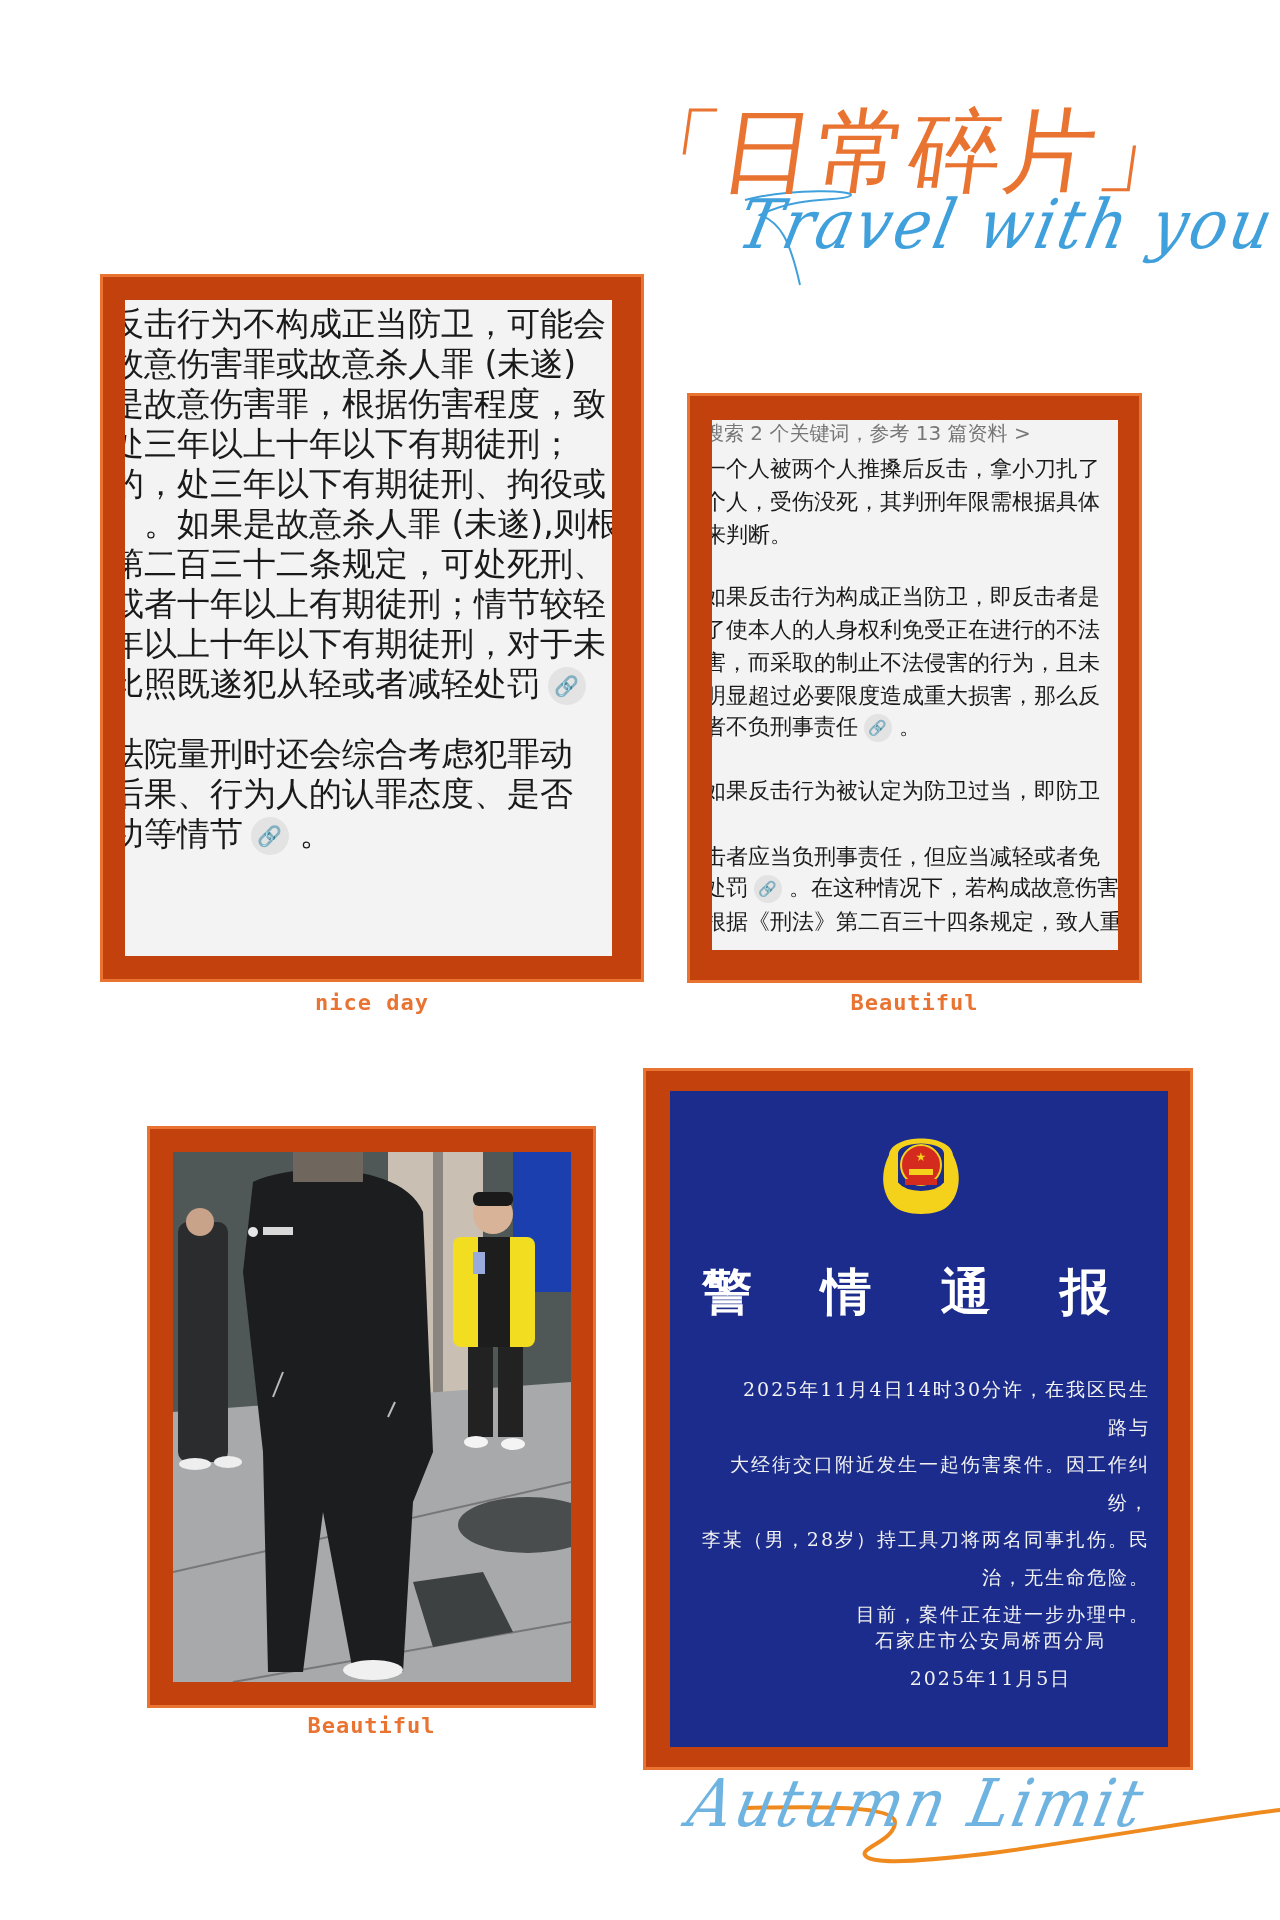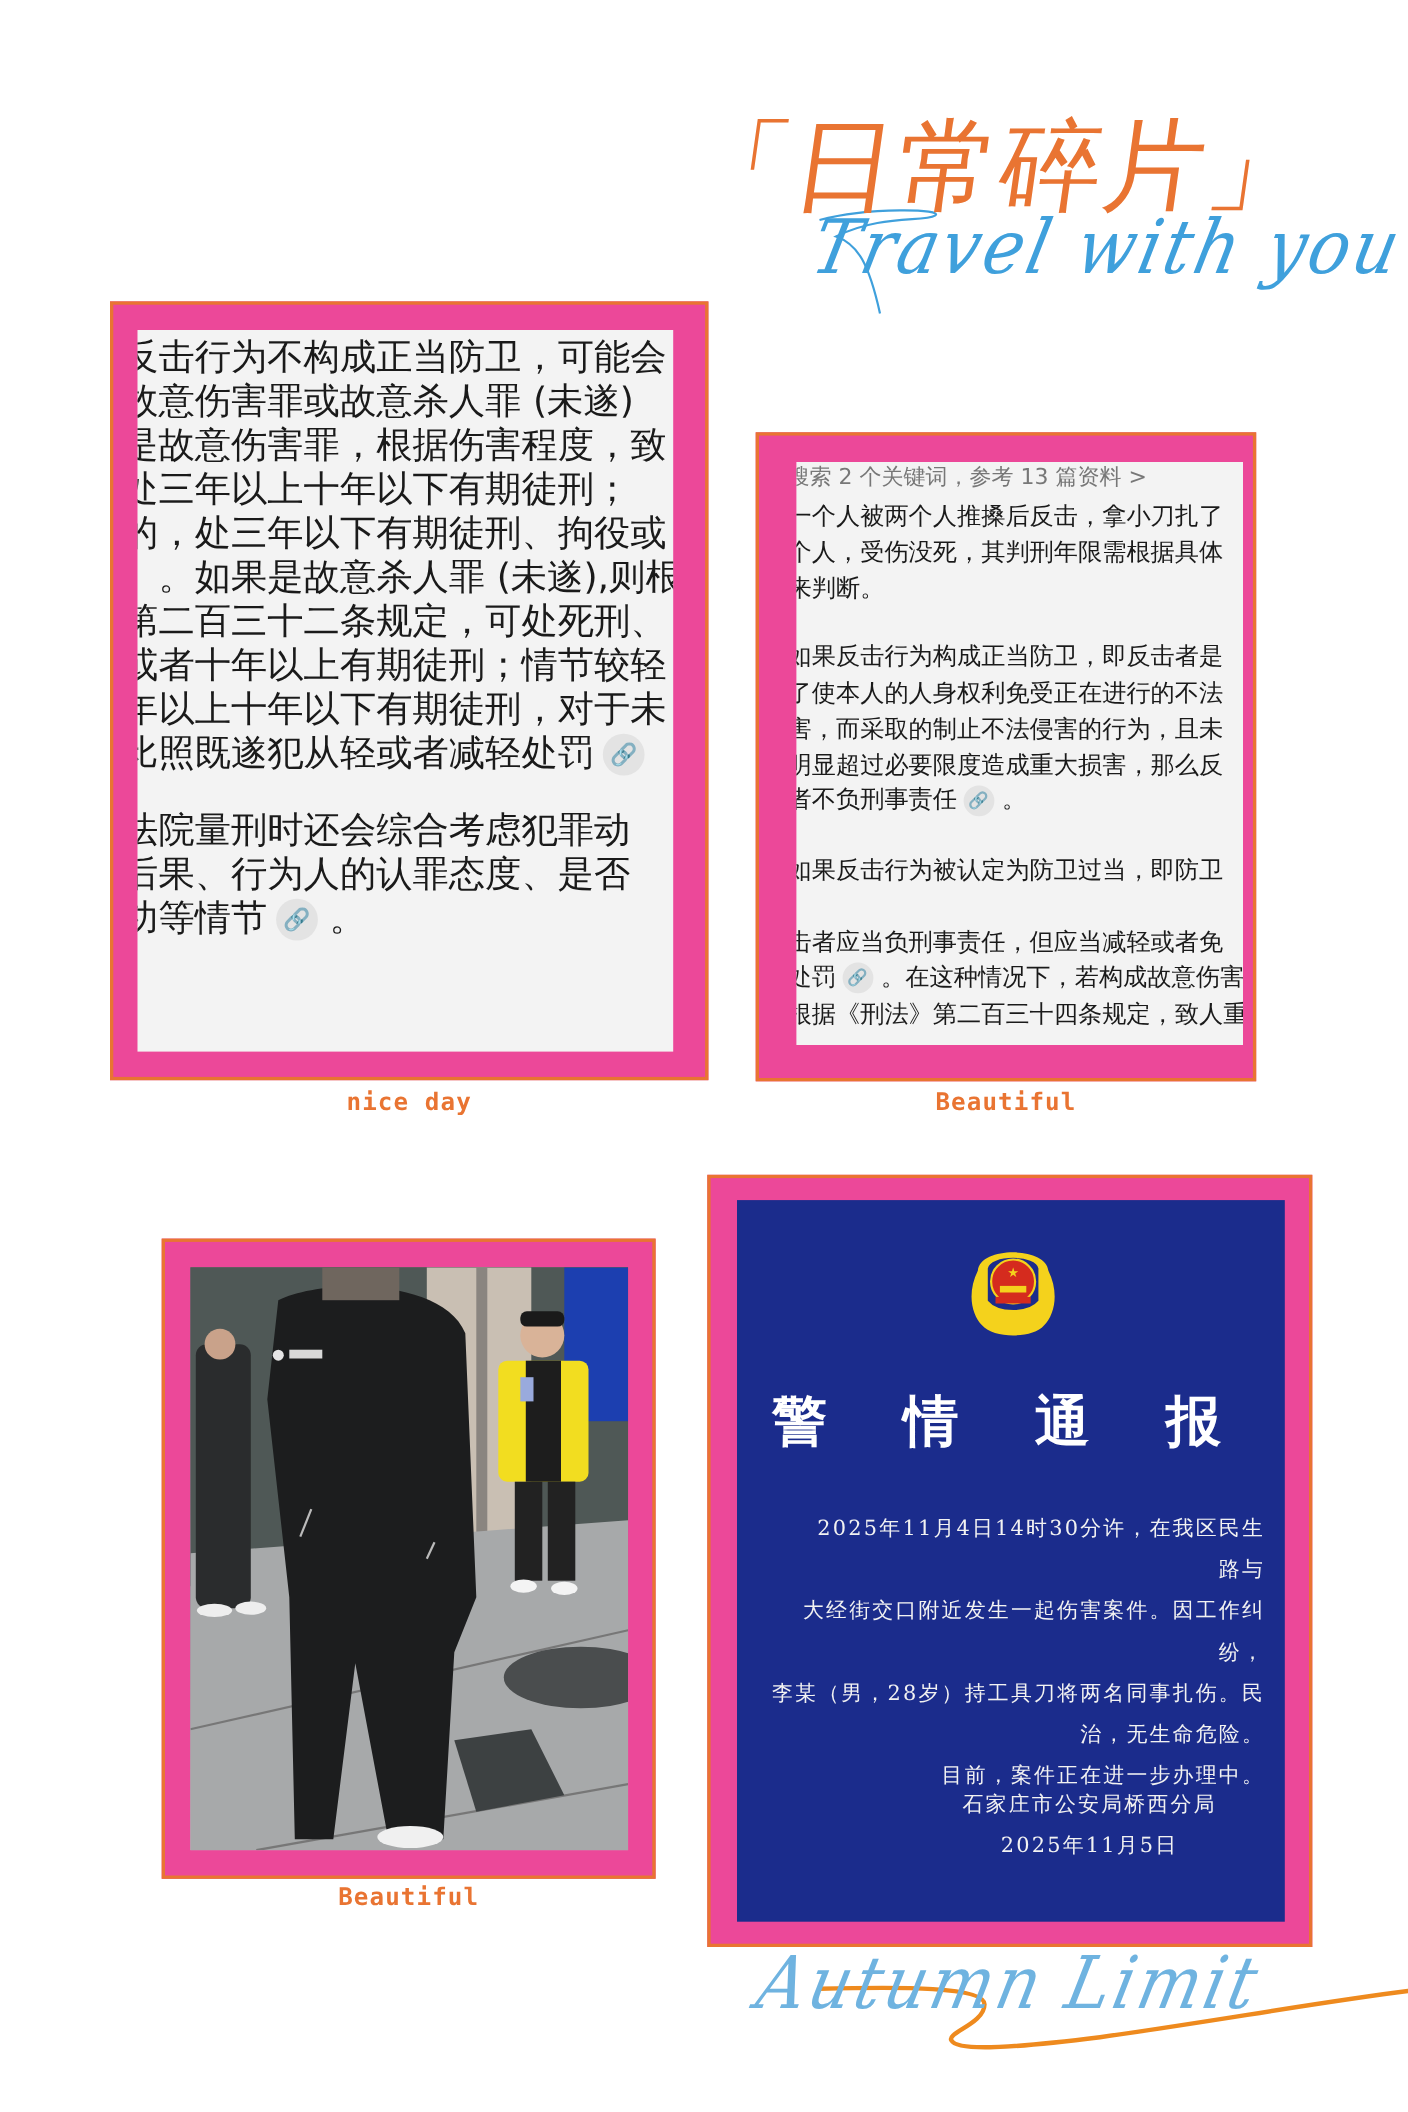--- a/index.html
+++ b/index.html
@@ -17,34 +17,34 @@
     }
     .script {
       color: #3FA0DC; font-family: "DejaVu Serif", serif; font-style: italic; font-weight: 200;
       white-space: nowrap; letter-spacing: 3px;
     }
     .travel { left: 740px; top: 188px; font-size: 62px; transform: skewX(-12deg) scaleY(1.1); }
     .autumn { left: 690px; top: 1768px; font-size: 60px; transform: skewX(-12deg) scaleY(1.1); color:#6FB3E0; }
     .swoosh { left: 0; top: 0; width: 1280px; height: 1920px; pointer-events: none; }
 
     
-    .frame { border: 3px solid #E97432; background: #ec4899; box-sizing: border-box; }
+    .frame { border: 3px solid #E97432; background: #c2410c; box-sizing: border-box; }
     .caption {
       color: #E97432; font-family: "DejaVu Sans Mono", monospace; font-size: 22px; font-weight: bold;
       text-align: center; letter-spacing: 1px;
     }
 
     
     #card1 { left: 100px; top: 274px; width: 544px; height: 708px; }
     #card1 .panel { left: 22px; top: 23px; width: 487px; height: 656px; background: #F3F3F3; overflow: hidden; }
     .zhline { white-space: nowrap; color: #1a1a1a; position: absolute; }
     #card1 .zhline { font-size: 33px; left: -14px; }
     
     #card2 { left: 687px; top: 393px; width: 455px; height: 590px; }
-    #card2 .panel { left: 22px; top: 24px; width: 406px; height: 530px; background: #F3F3F3; overflow: hidden; margin-left: 12px; }
+    #card2 .panel { left: 22px; top: 24px; width: 406px; height: 530px; background: #F3F3F3; overflow: hidden; }
     #card2 .zhline { font-size: 22px; left: -8px; }
     #card2 .muted { color: #777; }
     .chip {
       display: inline-block; width: 38px; height: 38px; border-radius: 50%; background: #E3E3E3;
       vertical-align: middle; text-align: center; line-height: 38px; color: #666; font-size: 20px;
       margin-left: 8px;
     }
     #card2 .chip { width: 28px; height: 28px; line-height: 28px; font-size: 15px; margin-left: 6px; }
 
     

